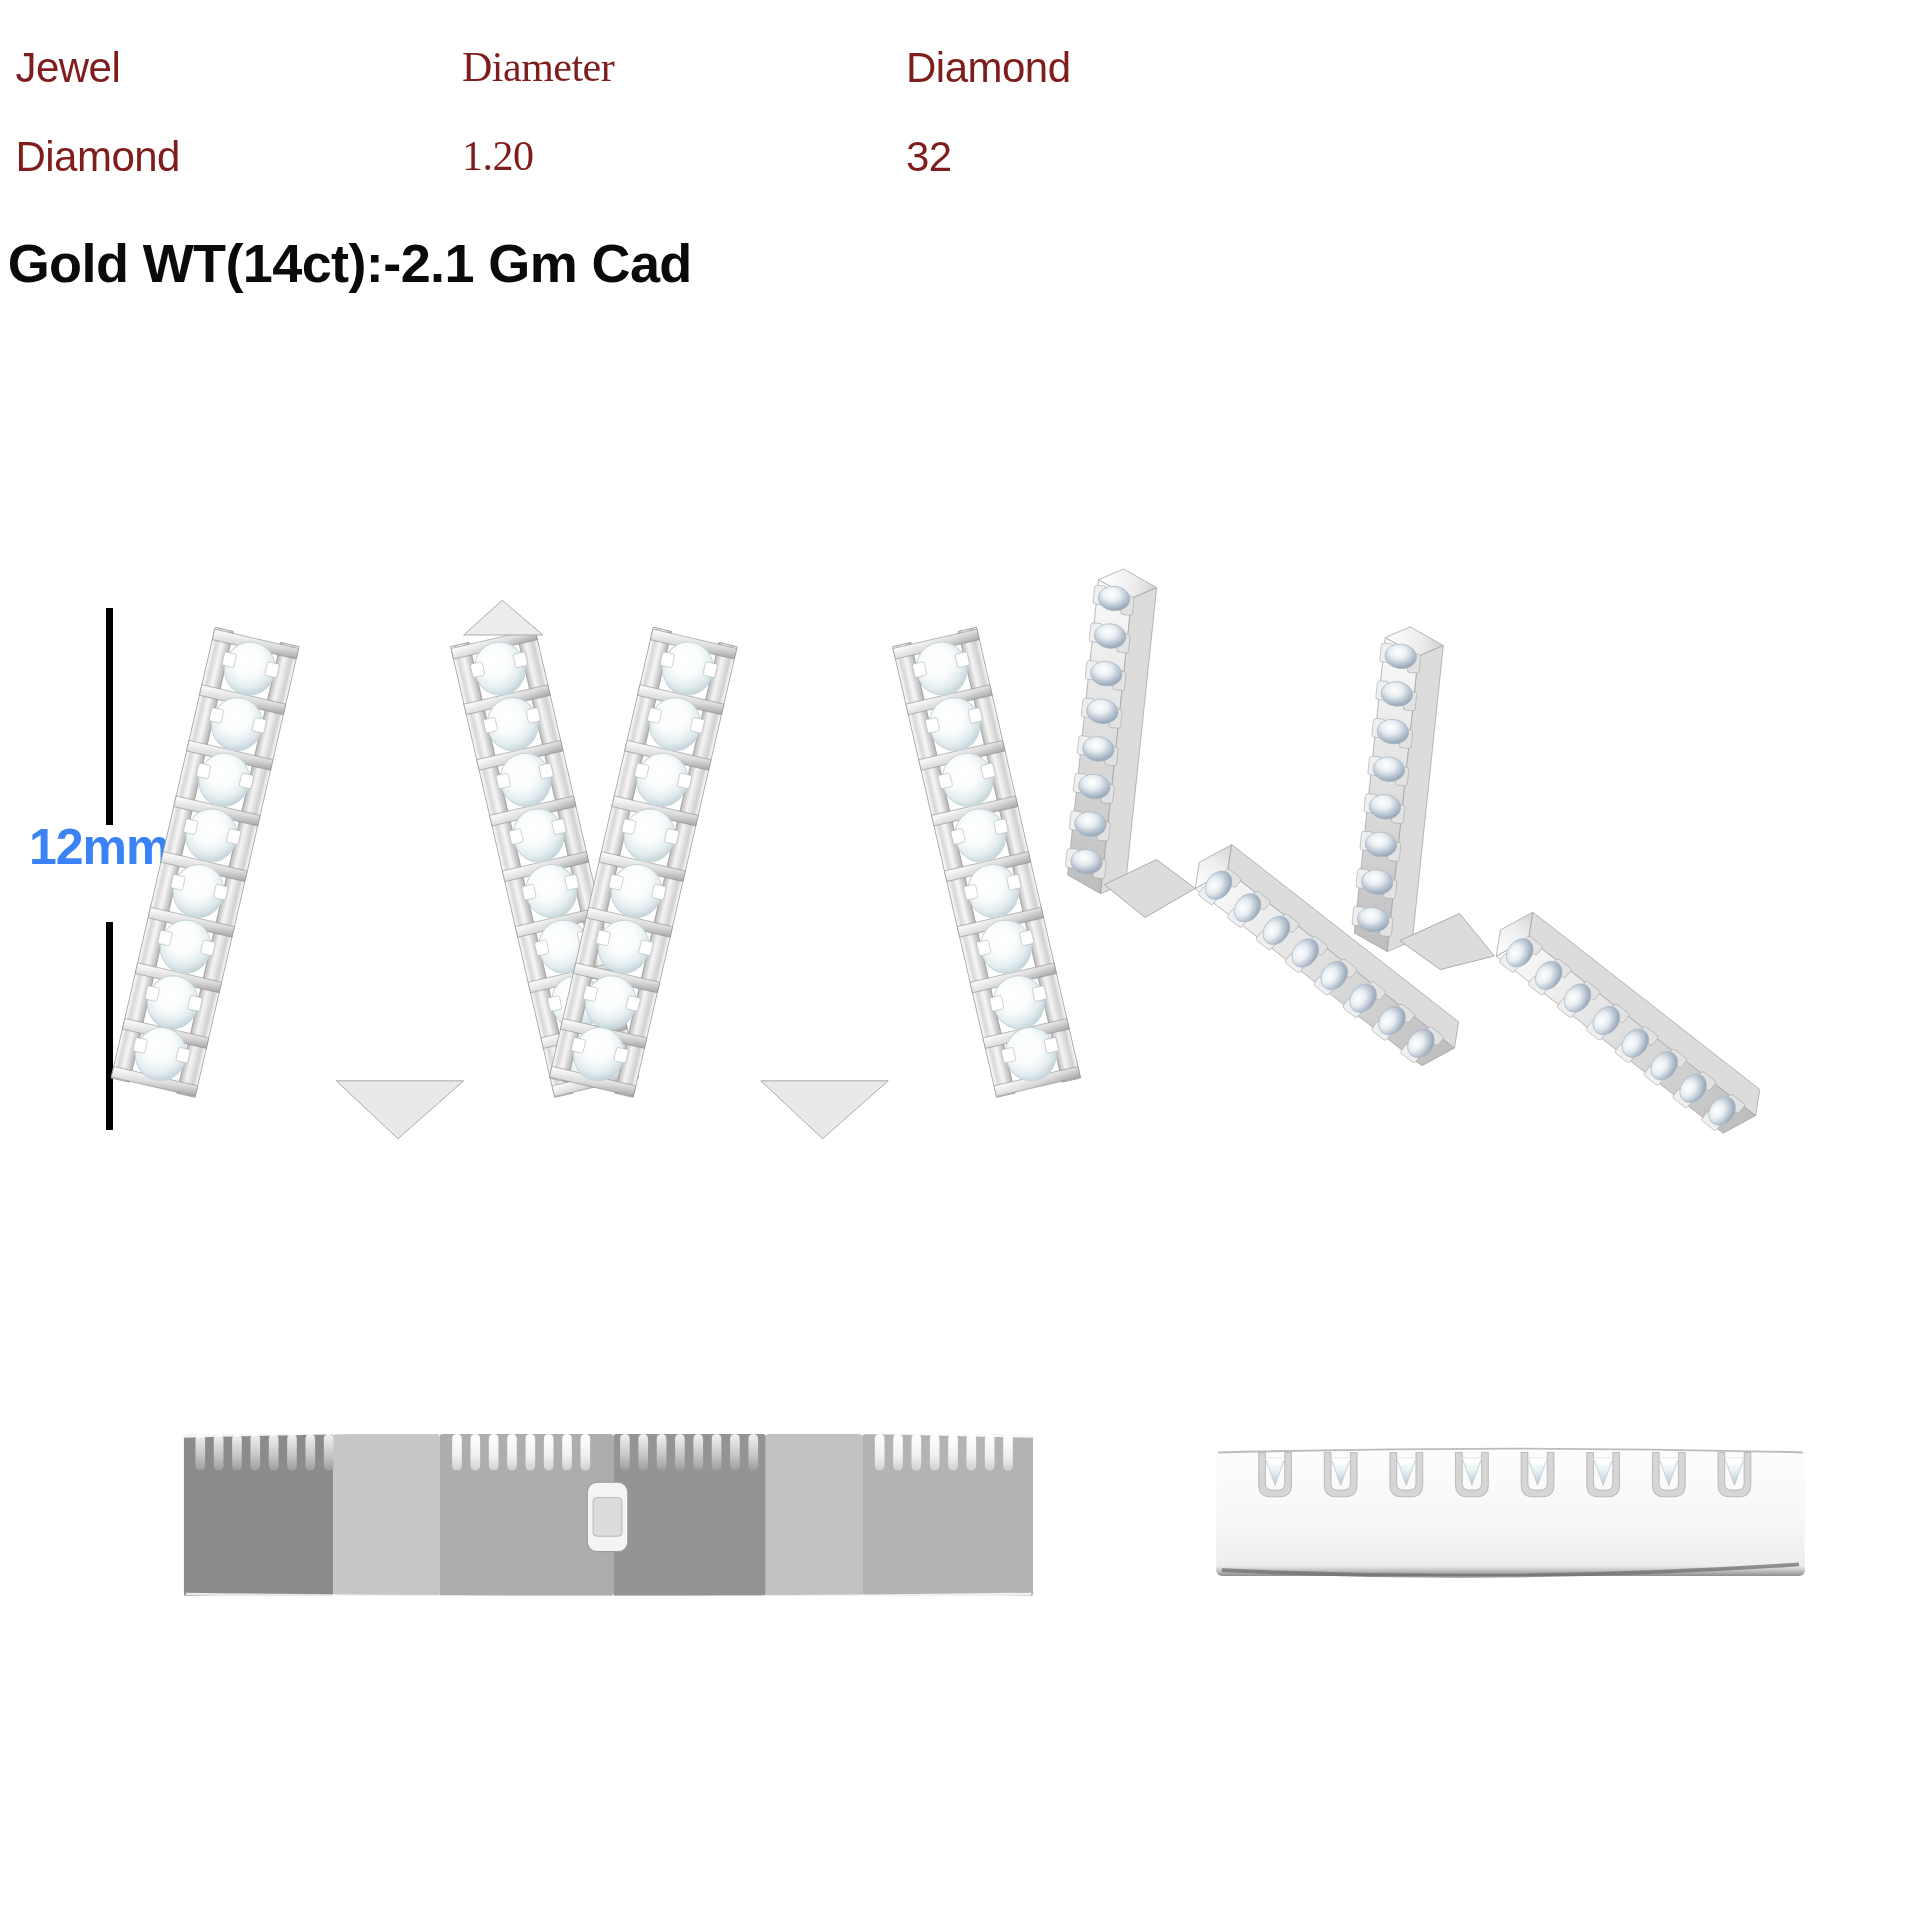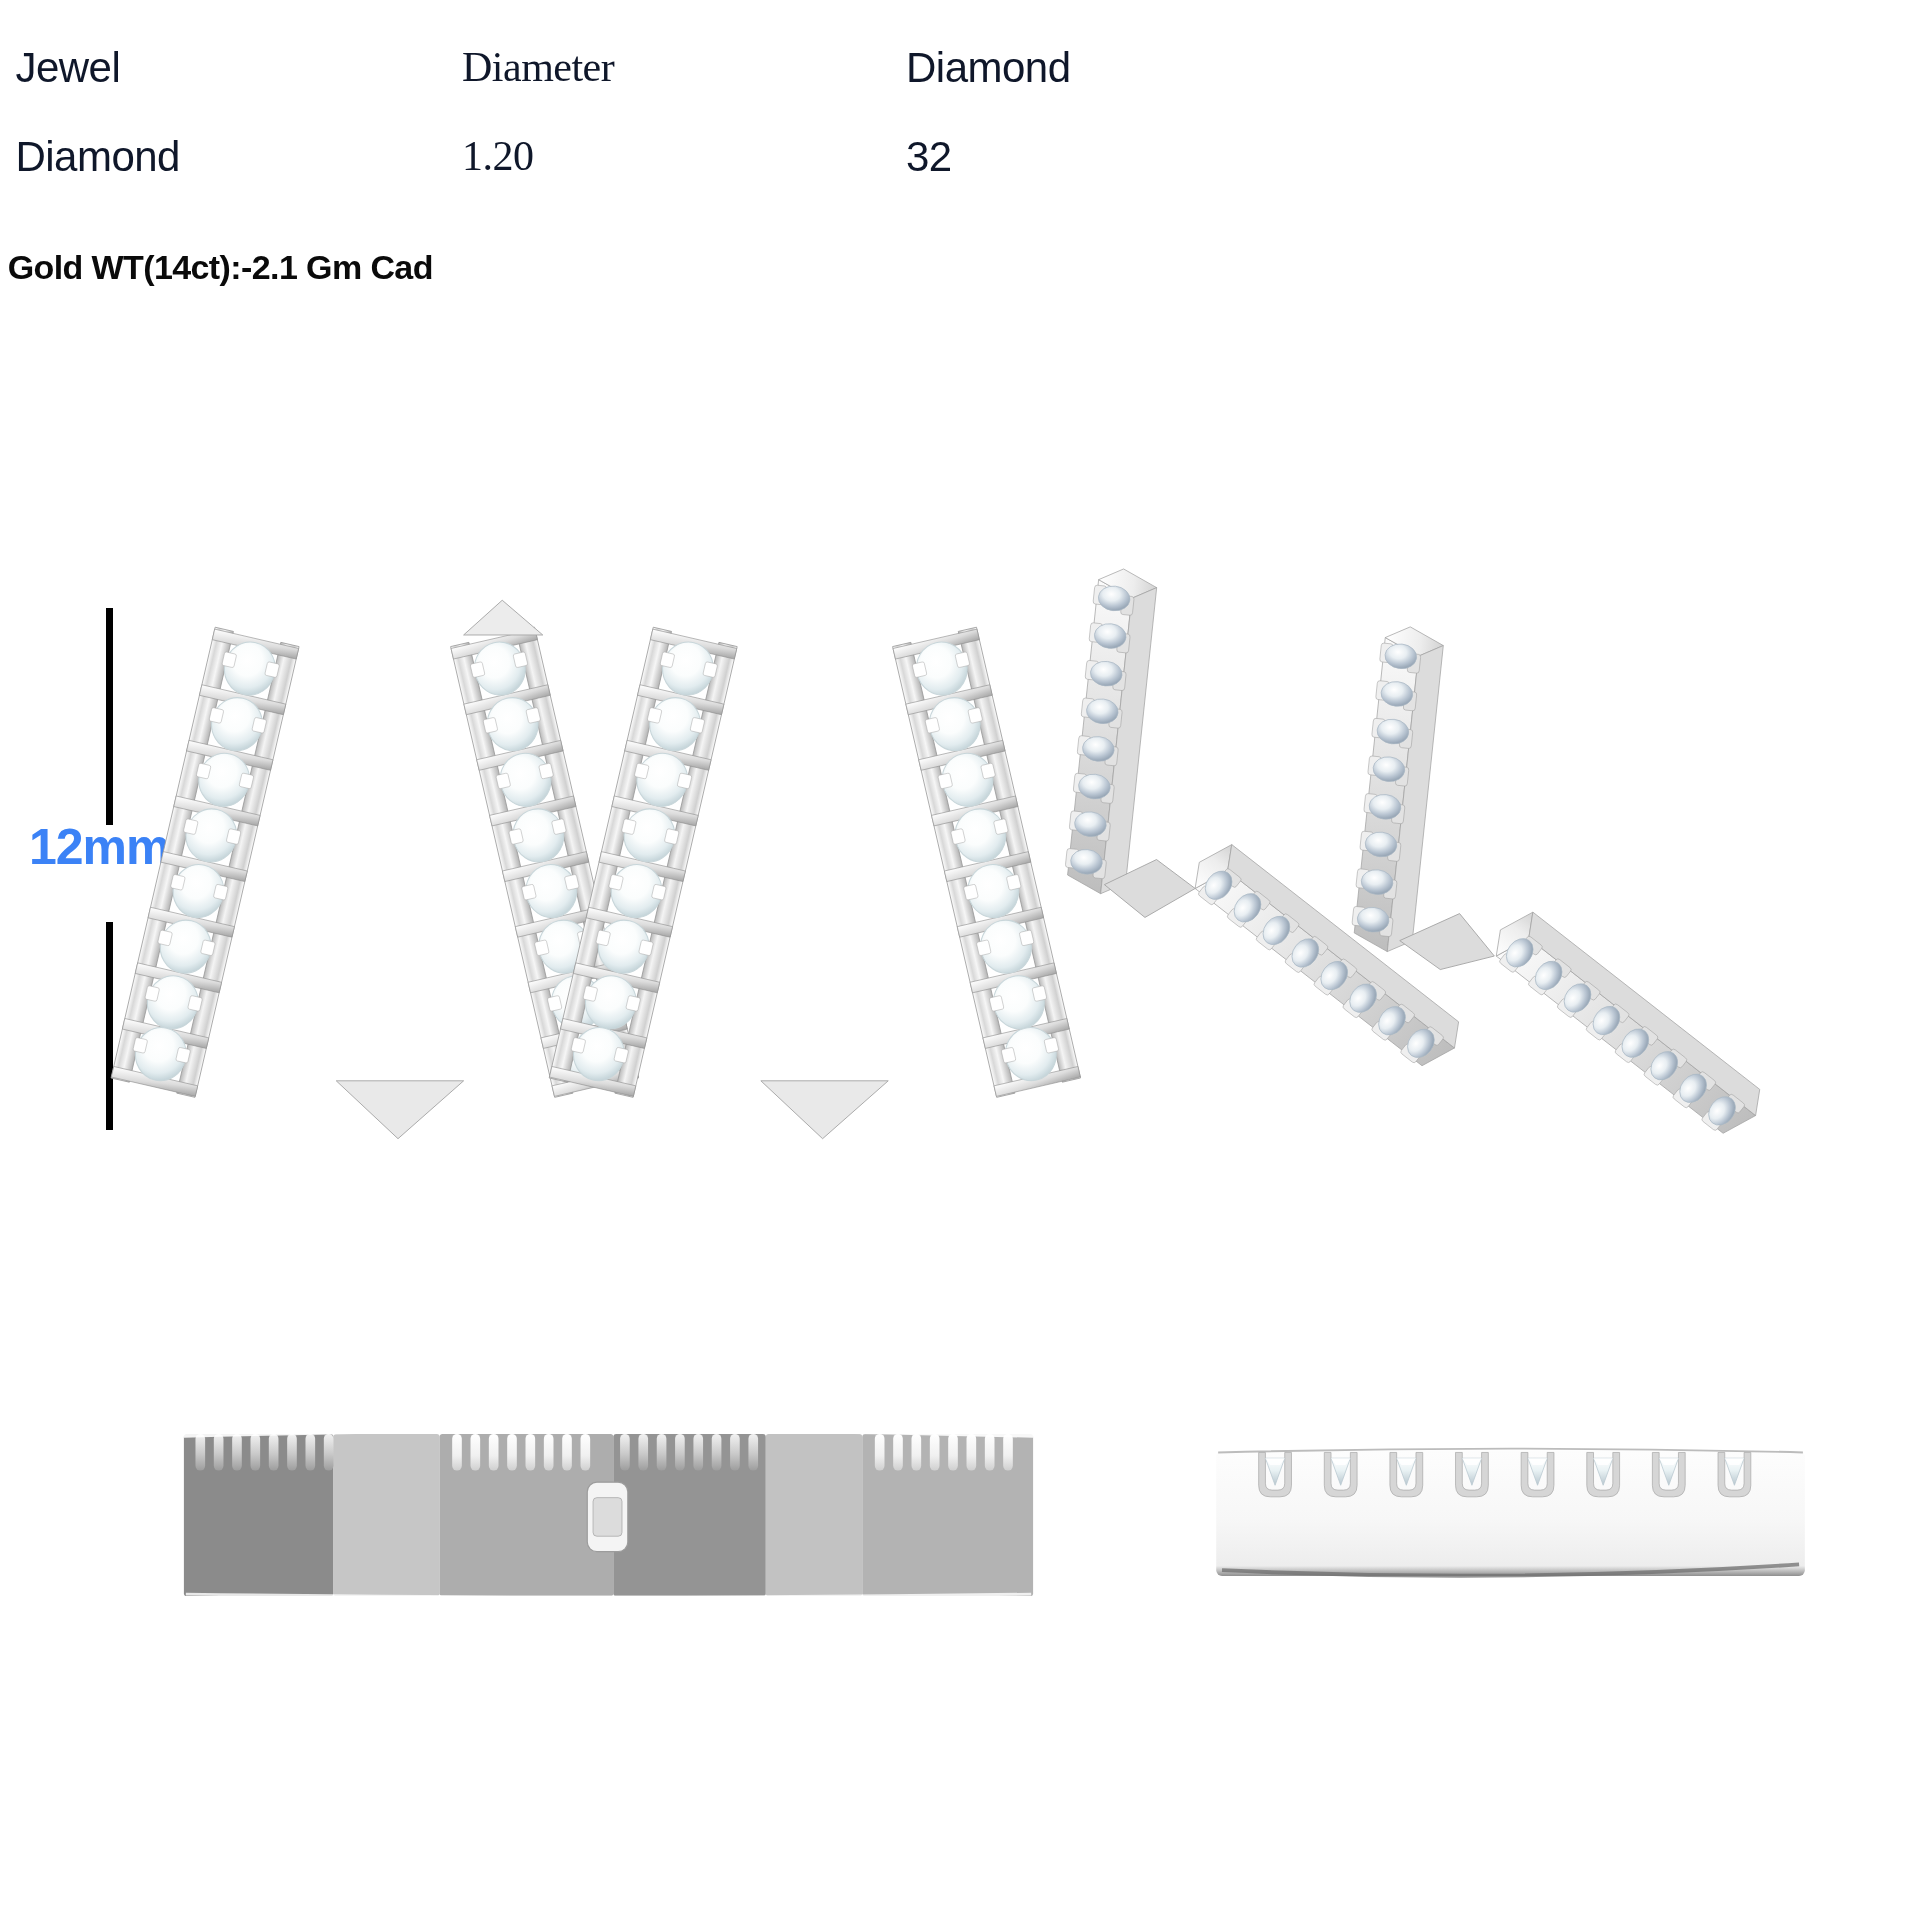--- a/index.html
+++ b/index.html
@@ -7,35 +7,34 @@
   body{
     width:1931px;height:1931px;position:relative;overflow:hidden;
     font-family:"Liberation Sans", sans-serif;
     -webkit-font-smoothing:antialiased;
   }
   
   #spec-table{position:absolute;left:0;top:0;width:1352px;}
   .spec-row{position:relative;height:77px;}
   .spec-cell{
     position:absolute;top:0;
-    font-size:42px;line-height:77px;color:#0f172a;
+    font-size:42px;line-height:77px;color:#7f1d1d;
     font-family:"Liberation Sans", sans-serif;
     white-space:nowrap;letter-spacing:-0.5px;
   }
   .col-jewel{left:15.4px;}
   .col-diameter{left:462px;font-family:Liberation Serif, serif;}
   .col-number{left:906px;}
   #spec-header{top:29px;}
   #spec-body{top:118px;}
   #gold-weight-line{
     position:absolute;left:7.7px;top:232px;
-    font-size:34px;font-weight:bold;color:#0a0a0a;
+    font-size:54px;font-weight:bold;color:#0a0a0a;
     letter-spacing:-0.6px;white-space:nowrap;
     font-family:"Liberation Sans", sans-serif;
-    margin-top:16px;
   }
 
   
   #dimension-group{position:absolute;left:0px;top:579px;width:232px;height:579px;}
   .dim-tick{position:absolute;left:106px;width:6.8px;background:#000;}
   #dim-tick-top{top:29px;height:217px;}
   #dim-tick-bottom{top:343px;height:208px;}
   #dim-label{
     position:absolute;left:29px;top:239px;
     font-size:50px;font-weight:bold;color:#3b82f6;

